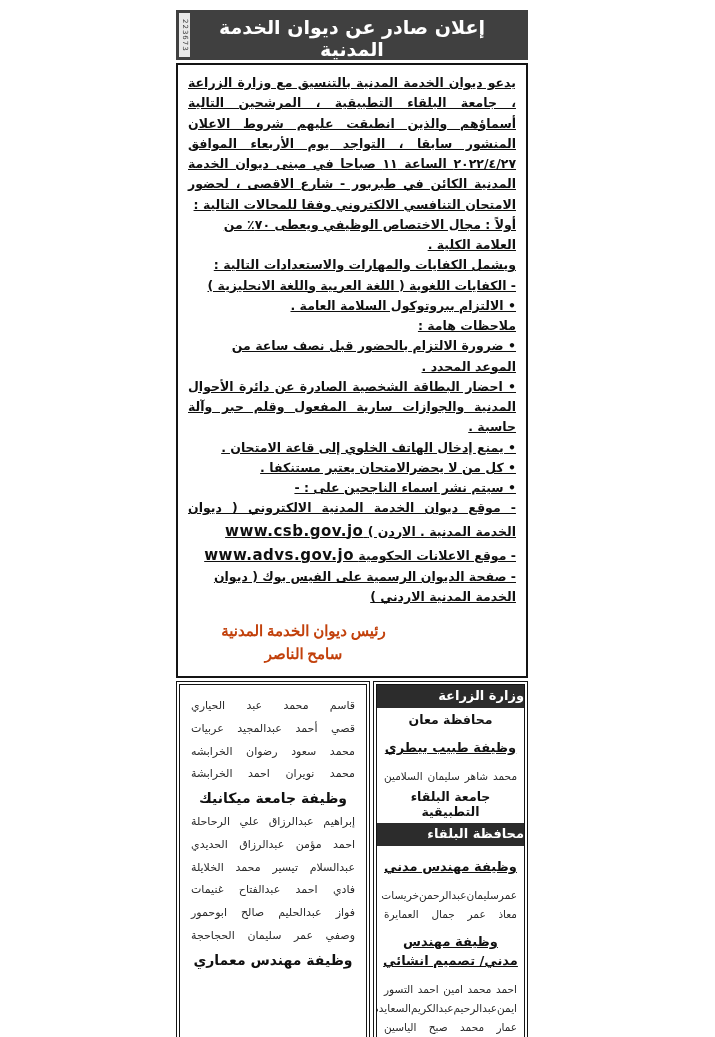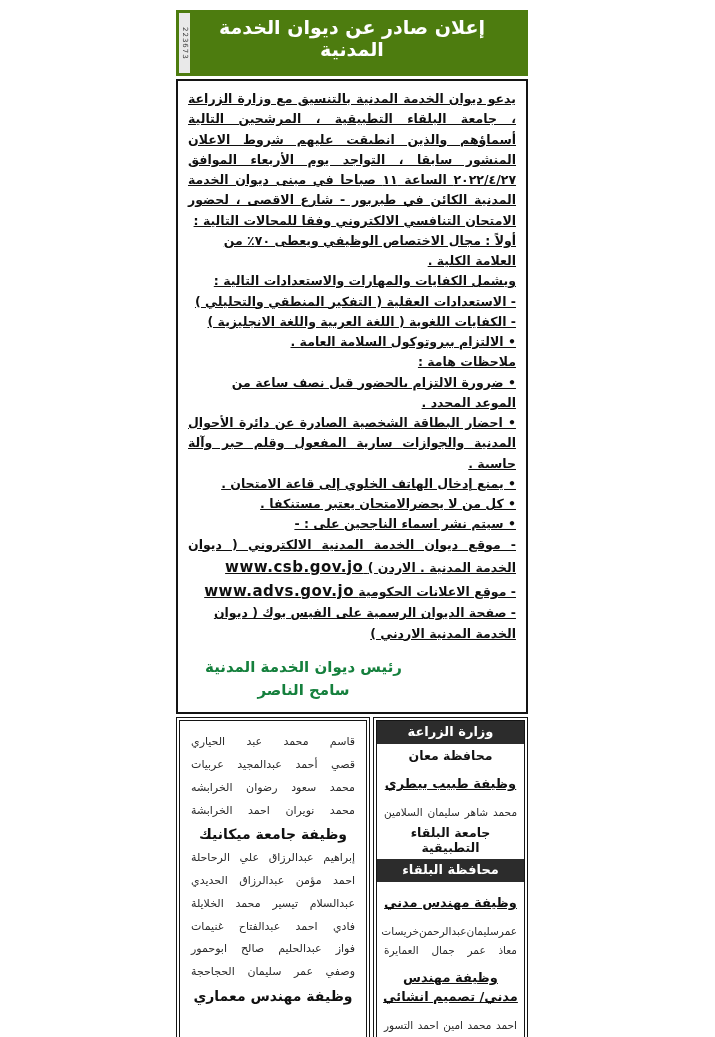--- a/index.html
+++ b/index.html
@@ -5,22 +5,22 @@
   html,body{margin:0;padding:0;}
   body{
     width:715px;height:1037px;position:relative;background:#ffffff;
     font-family:"DejaVu Sans",sans-serif;color:#111;
     -webkit-font-smoothing:antialiased;
   }
   .ad{position:absolute;left:176px;top:10px;width:352px;direction:rtl;}
 
   
   .banner{
-    position:relative;background:#4d7c0f;color:#fff;text-align:center;
-    font-weight:bold;font-size:19px;padding:6px 14px 16px;letter-spacing:0.2px;
+    position:relative;background:#404040;color:#fff;text-align:center;
+    font-weight:bold;font-size:19px;padding:6px 14px 0;letter-spacing:0.2px;
   }
   .ad-number{
     position:absolute;left:3px;top:3px;bottom:3px;width:11px;
     background:#e9e9e9;color:#3a3a3a;font-size:7px;font-weight:normal;
     writing-mode:vertical-rl;text-orientation:mixed;text-align:center;
     display:flex;align-items:center;justify-content:center;letter-spacing:1px;
   }
 
   
   .main-box{
@@ -30,31 +30,31 @@
   .main-box p{
     margin:0;font-size:12.5px;font-weight:bold;line-height:1.62;
     text-align:justify;color:#101010;text-decoration:underline;
   }
   .main-box p.tight{text-align:right;}
   .url{direction:ltr;unicode-bidi:embed;font-weight:bold;font-size:15px;letter-spacing:0.5px;}
   .sig{
     width:215px;margin:12px auto 4px 8px;margin-right:auto;margin-left:8px;
     text-align:center;
   }
-  .sig div{font-weight:bold;font-size:15px;line-height:1.55;color:#15803d;}
+  .sig div{font-weight:bold;font-size:15px;line-height:1.55;color:#c2410c;font-family:Liberation Serif, serif;}
 
   
   .bottom{display:flex;direction:rtl;margin-top:3px;gap:3px;align-items:flex-start;}
   .col-box{border:4px double #141414;background:#fff;box-sizing:border-box;height:366px;overflow:hidden;}
   .right-col{width:155px;}
   .left-col{width:194px;padding:5px 6px;}
 
   .col-banner{
     background:#2c2c2c;color:#fff;font-weight:bold;font-size:13px;
-    text-align:center;padding:3px 0 5px;margin:0 0 2px;
+    text-align:right;padding:3px 0 5px;margin:0 0 2px;
   }
   .col-subheader{font-weight:bold;font-size:12.5px;text-align:center;margin:4px 16px;}
   .right-col .col-jobheader{font-weight:bold;font-size:13px;text-align:center;margin:12px 6px;line-height:1.45;text-decoration:underline;}
   .left-col .col-jobheader{font-weight:bold;font-size:14px;text-align:center;margin:9px 2px 8px;}
 
   .name-row{
     display:flex;justify-content:space-between;direction:rtl;
     font-weight:normal;color:#2a2a2a;
   }
   .right-col .name-row{font-size:10.5px;margin:6px 0;padding:0 7px;line-height:1.25;}
@@ -67,21 +67,20 @@
 
   <div class="banner">
     <span class="ad-number">223673</span>
     <span>إعلان صادر عن ديوان الخدمة المدنية</span>
   </div>
 
   <div class="main-box">
     <p>يدعو ديوان الخدمة المدنية بالتنسيق مع وزارة الزراعة ، جامعة البلقاء التطبيقية ، المرشحين التالية أسماؤهم والذين انطبقت عليهم شروط الاعلان المنشور سابقا ، التواجد يوم الأربعاء الموافق ٢٠٢٢/٤/٢٧ الساعة ١١ صباحا في مبنى ديوان الخدمة المدنية الكائن في طبربور - شارع الاقصى ، لحضور الامتحان التنافسي الالكتروني وفقا للمجالات التالية :</p>
     <p class="tight">أولاً : مجال الاختصاص الوظيفي ويعطى ٧٠٪ من العلامة الكلية .</p>
     <p class="tight">ويشمل الكفايات والمهارات والاستعدادات التالية :</p>
-    <p class="tight">- الاستعدادات العقلية ( التفكير المنطقي والتحليلي )</p>
     <p class="tight">- الكفايات اللغوية ( اللغة العربية واللغة الانجليزية )</p>
     <p class="tight">• الالتزام ببروتوكول السلامة العامة .</p>
     <p class="tight">ملاحظات هامة :</p>
     <p class="tight">• ضرورة الالتزام بالحضور قبل نصف ساعة من الموعد المحدد .</p>
     <p>• احضار البطاقة الشخصية الصادرة عن دائرة الأحوال المدنية والجوازات سارية المفعول وقلم حبر وآلة حاسبة .</p>
     <p class="tight">• يمنع إدخال الهاتف الخلوي إلى قاعة الامتحان .</p>
     <p class="tight">• كل من لا يحضرالامتحان يعتبر مستنكفا .</p>
     <p class="tight">• سيتم نشر اسماء الناجحين على : -</p>
     <p>
       <span>- موقع ديوان الخدمة المدنية الالكتروني ( ديوان الخدمة المدنية . الاردن )</span>

